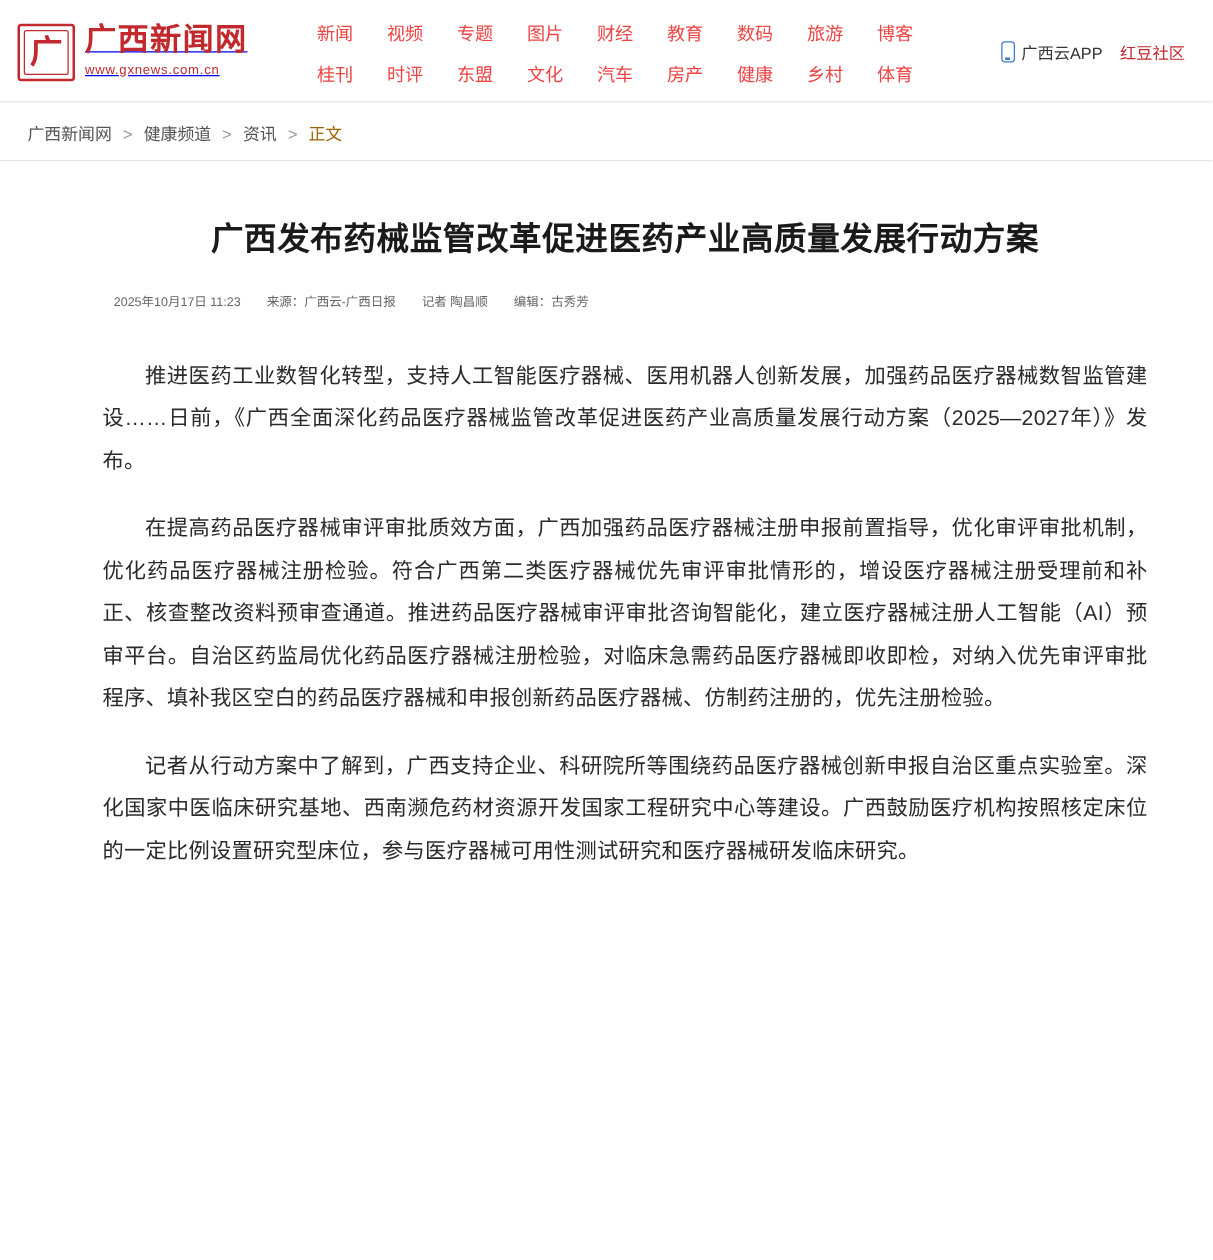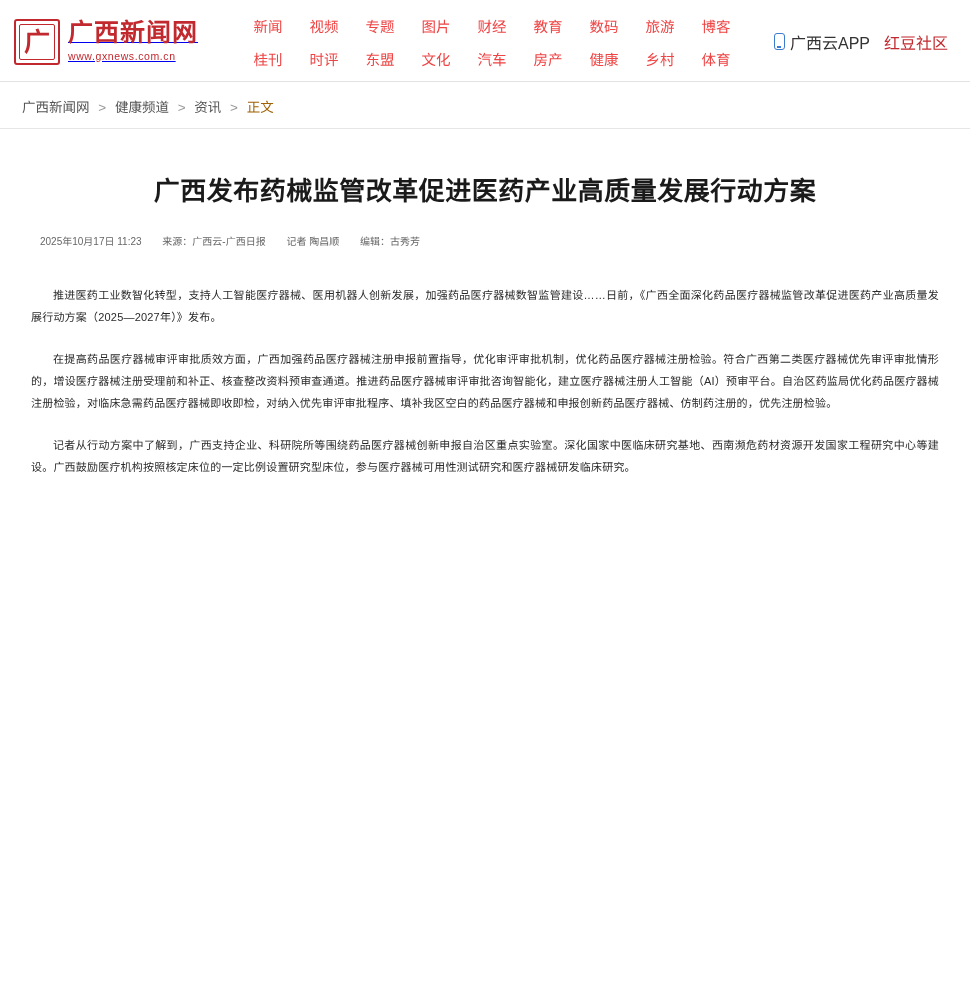--- a/index.html
+++ b/index.html
@@ -59,21 +59,21 @@
     width: 56px;
     flex: 0 0 56px;
     align-items: center;
   }
   .nav-col a {
     color: #ef4444; text-decoration: none; font-size: 14.5px; white-space: nowrap;
   }
 
   .header-right {
     display:flex; align-items:center; gap: 14px;
-    font-size: 16px; color:#333; white-space: nowrap;
+    font-size: 13px; color:#333; white-space: nowrap;
     padding-right: 4px;
   }
   .app-link { display:flex; align-items:center; gap:5px; color:#333; text-decoration:none; }
   .phone-icon {
     width: 11px; height: 17px;
     border: 1.4px solid #3b7bd0; border-radius: 3px;
     position: relative; display:inline-block;
   }
   .phone-icon:after {
     content:""; position:absolute; bottom:1.5px; left:50%; transform:translateX(-50%);
@@ -85,41 +85,41 @@
   .breadcrumb {
     font-size: 13.5px; color:#555;
     padding: 14px 0 12px 22px;
     border-bottom: 1px solid #e6e6e6;
   }
   .breadcrumb a { color:#555; text-decoration:none; }
   .breadcrumb .sep { color:#999; margin: 0 5px; }
   .breadcrumb .current { color:#a16207; }
 
   
-  .article { padding: 0 31px; }
+  .article { padding: 0 52px; margin-left: 30px; }
   .article-title {
     text-align:center;
     font-size: 26px;
     font-weight: bold;
     color: #1a1a1a;
     line-height: 1.45;
     margin: 44px 0 0 0;
     letter-spacing: .5px;
   }
   .article-meta {
     font-size: 10px;
     color: #666;
     margin-top: 22px;
     padding-bottom: 22px;
   }
   .article-meta span { margin: 0 9px; }
 
   .article-body { margin-top: 14px; }
   .article-body p {
-    font-size: 11px;
+    font-size: 17px;
     line-height: 2.0;
     color: #2a2a2a;
     margin: 0 0 20px 0;
     text-align: justify;
     text-indent: 2em;
     letter-spacing: .2px;
   }
 </style>
 </head>
 <body>

